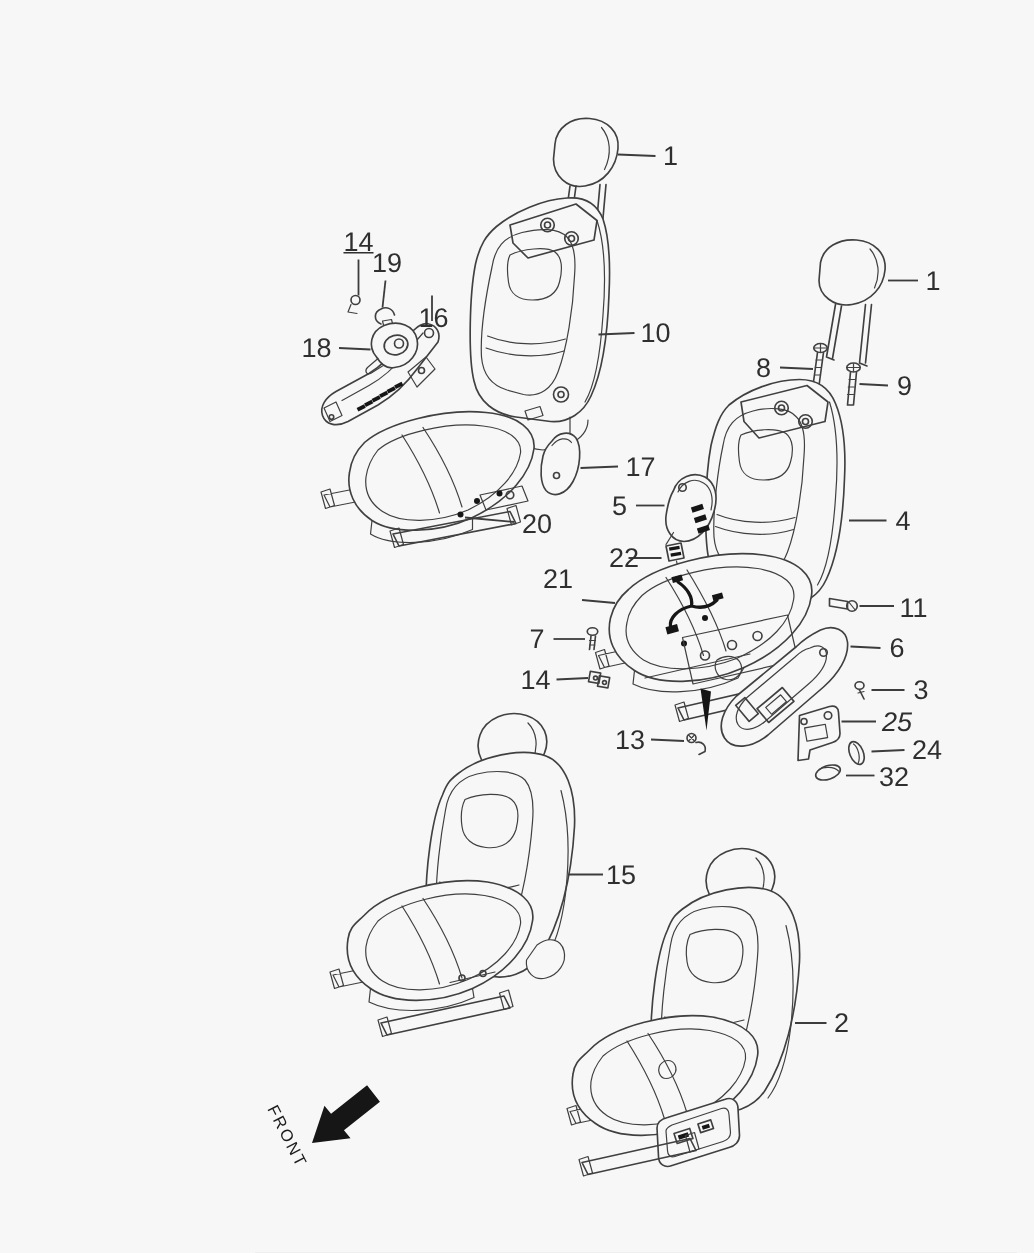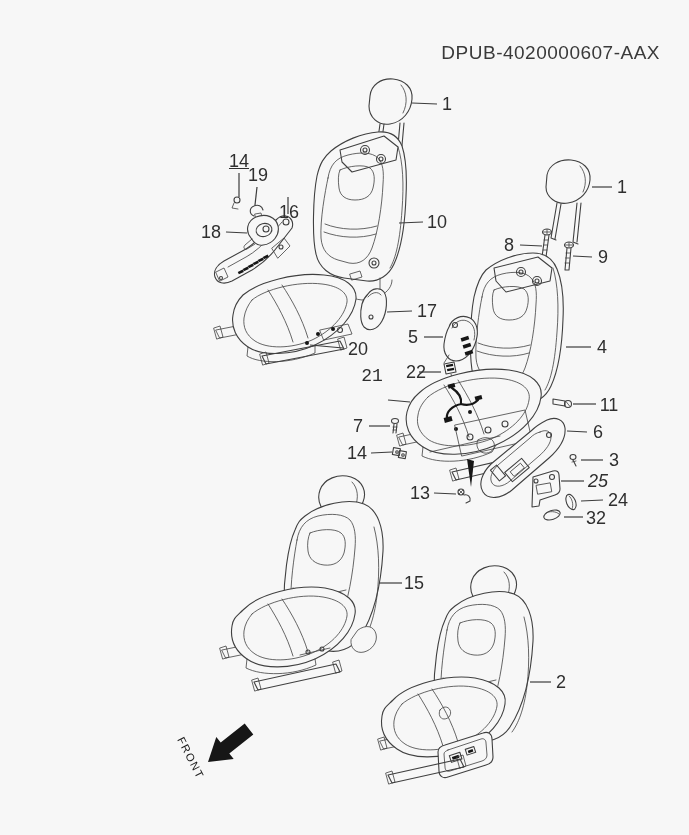--- a/index.html
+++ b/index.html
@@ -328,30 +328,29 @@
       <div class="callout" style="left: 289px; top: 174px; margin-top: 38px;">16</div>
       <div class="callout" style="left: 211px; top: 232px;">18</div>
       <div class="callout" style="left: 427px; top: 311px;">17</div>
       <div class="callout" style="left: 358px; top: 349px;">20</div>
       <div class="callout" style="left: 622px; top: 187px;">1</div>
       <div class="callout" style="left: 509px; top: 245px;">8</div>
       <div class="callout" style="left: 603px; top: 257px;">9</div>
       <div class="callout" style="left: 602px; top: 347px;">4</div>
       <div class="callout" style="left: 413px; top: 337px;">5</div>
       <div class="callout" style="left: 416px; top: 372px;">22</div>
-      <div class="callout" style="left: 372px; top: 376px; font-family: Liberation Mono, monospace;">21</div>
+      <div class="callout" style="left: 372px; top: 386px;">21</div>
       <div class="callout" style="left: 609px; top: 405px;">11</div>
       <div class="callout" style="left: 358px; top: 426px;">7</div>
       <div class="callout" style="left: 598px; top: 432px;">6</div>
       <div class="callout" style="left: 357px; top: 453px;">14</div>
       <div class="callout" style="left: 614px; top: 460px;">3</div>
       <div class="callout" style="left: 598px; top: 481px; font-style: italic;">25</div>
       <div class="callout" style="left: 420px; top: 493px;">13</div>
       <div class="callout" style="left: 618px; top: 500px;">24</div>
       <div class="callout" style="left: 596px; top: 518px;">32</div>
       <div class="callout" style="left: 414px; top: 583px;">15</div>
       <div class="callout" style="left: 561px; top: 682px;">2</div>
     </div>
 
-  <div class="page-title">DPUB-4020000607-AAX</div>
   <div class="front-label">FRONT</div>
 
 </div>
 
 </body></html>

